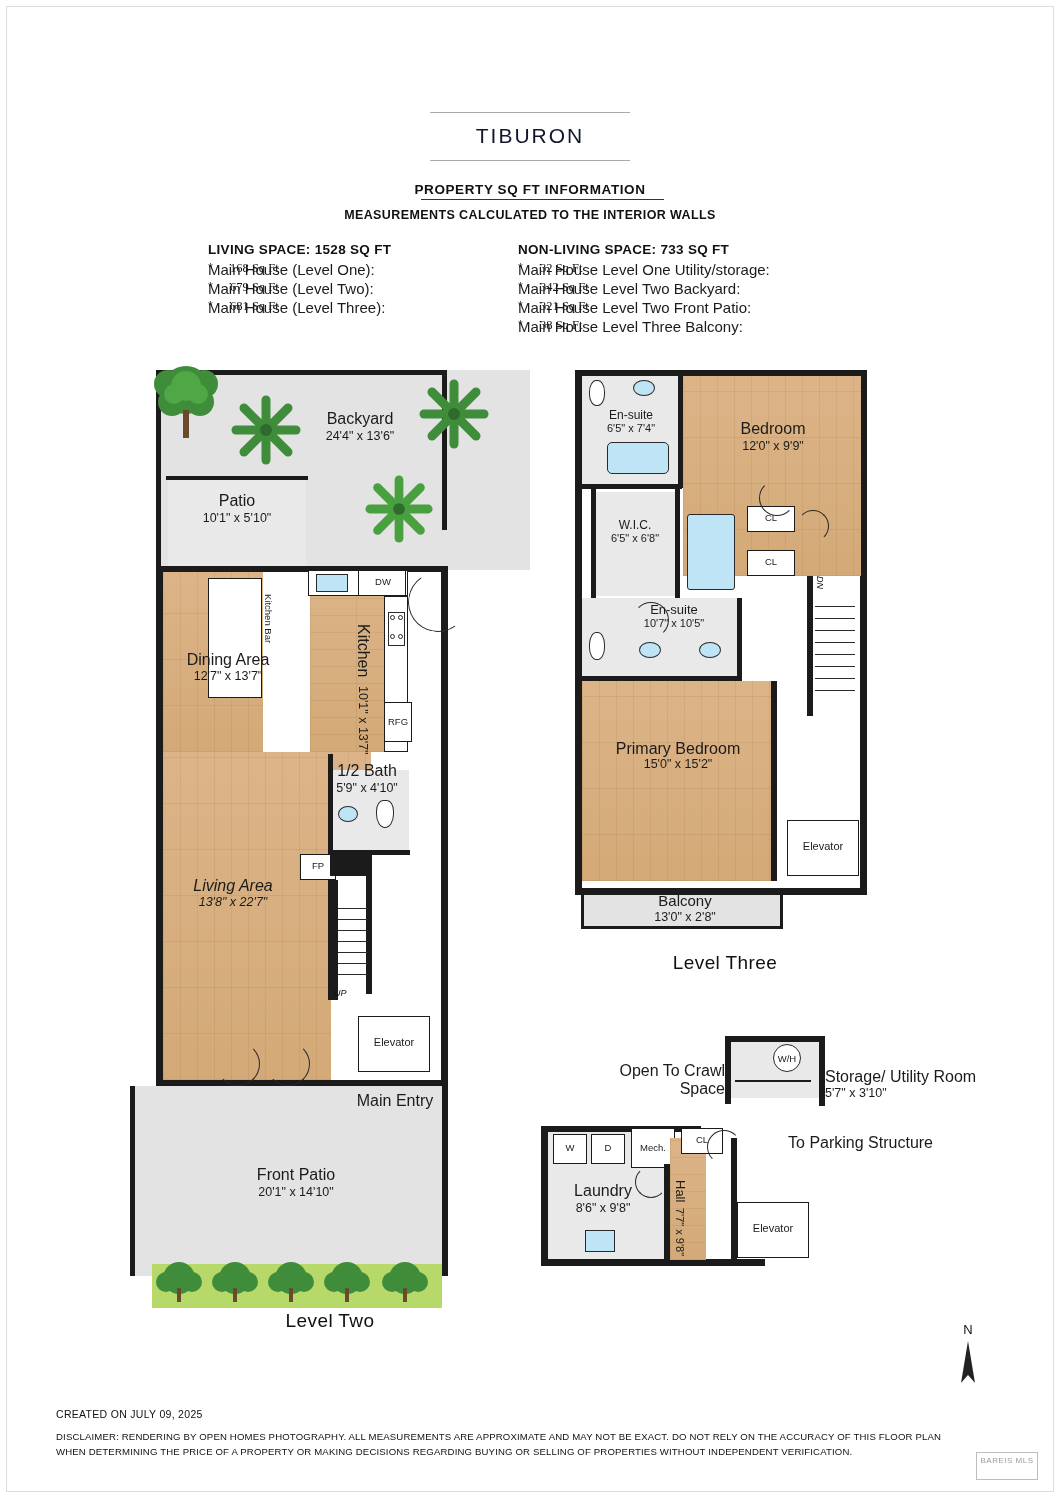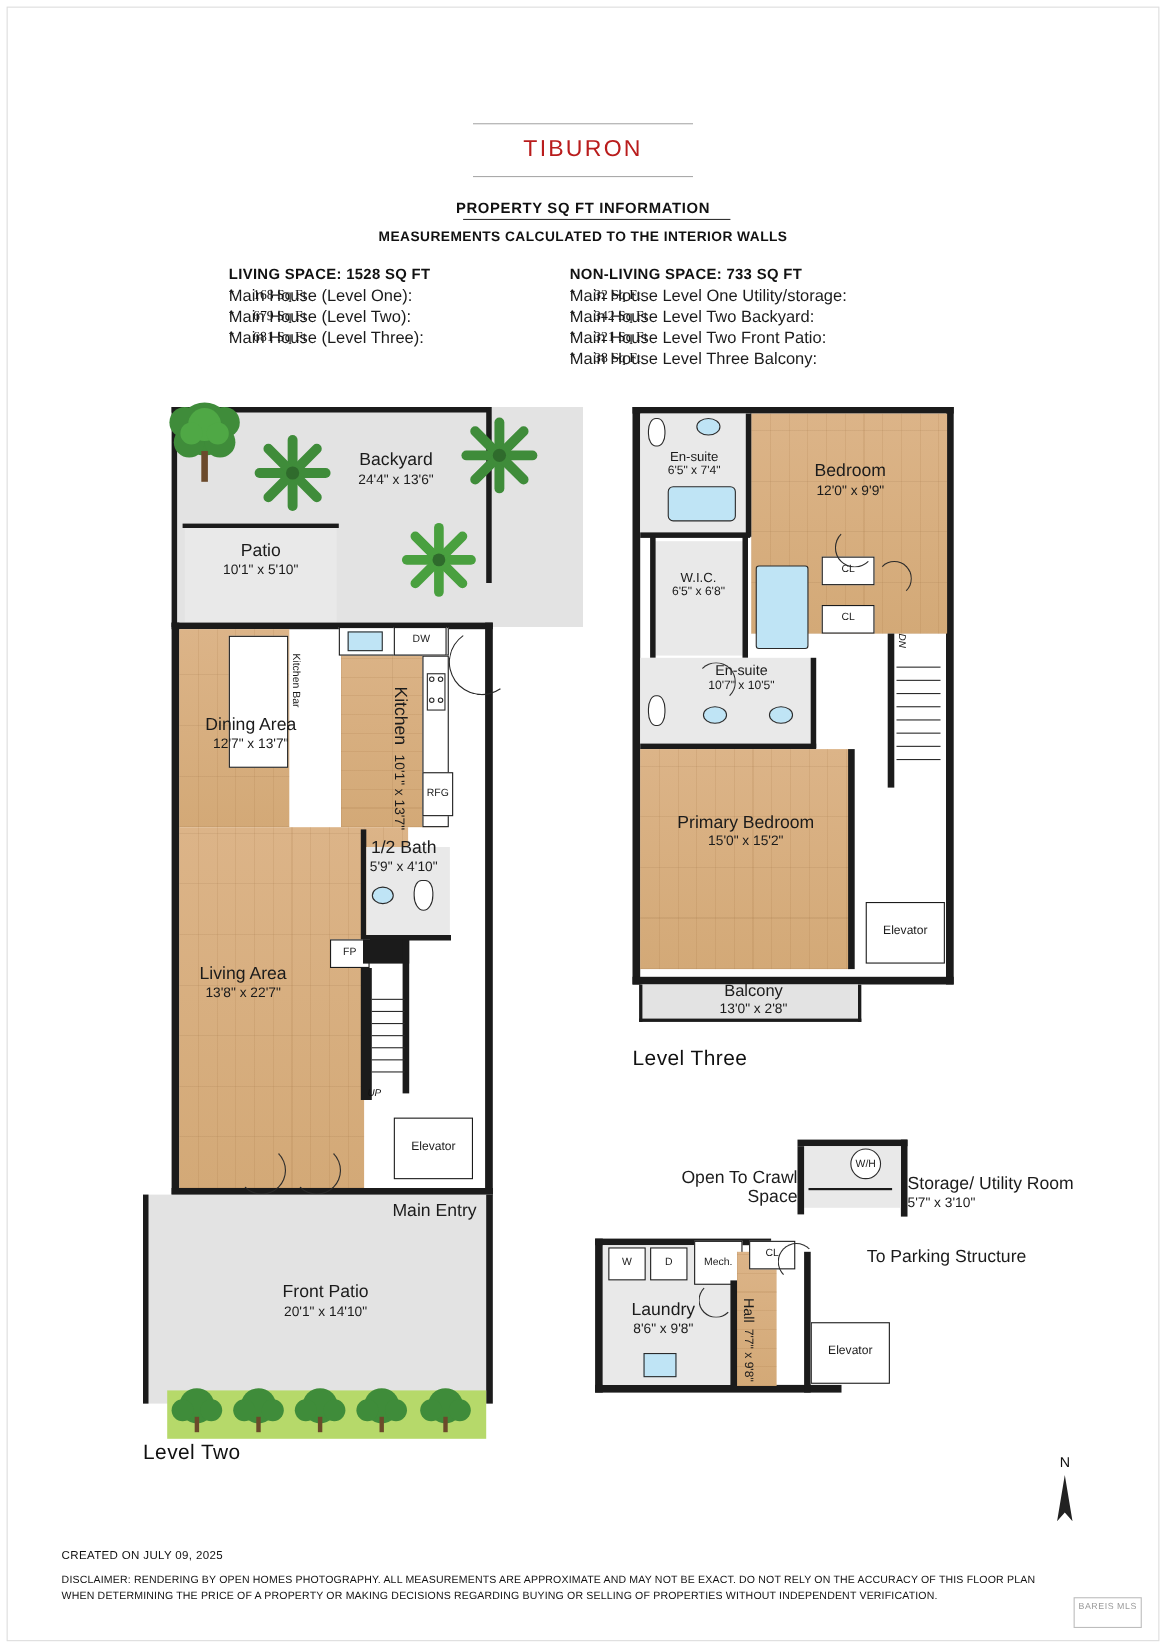--- a/index.html
+++ b/index.html
@@ -11,21 +11,21 @@
   }
   .page { position:absolute; inset:0; }
 
   
   .title {
     position:absolute; left:0; right:0; top:72px; text-align:center;
     font-size:28px; font-weight:bold; letter-spacing:2px;
   }
   .subtitle {
     position:absolute; left:0; right:0; top:124px; text-align:center;
-    font-size:21px; letter-spacing:2px; color:#b91c1c;
+    font-size:21px; letter-spacing:2px; color:#0f172a;
   }
   .rule {
     position:absolute; left:430px; width:200px; height:1px; background:#aaa;
   }
   .rule.r1 { top:112px; }
   .rule.r2 { top:160px; }
 
   .sqft-head {
     position:absolute; left:0; right:0; top:182px; text-align:center;
     font-size:13.5px; font-weight:bold; letter-spacing:0.6px;
@@ -70,21 +70,21 @@
   .lbl {
     position:absolute; text-align:center; font-size:15px; line-height:1.18;
     color:#1b1b1b;
   }
   .lbl.small { font-size:11px; }
   .lbl.tiny { font-size:9.5px; }
   .lbl .nm { font-size:16px; }
   .lbl .dm { font-size:12.5px; }
   .vert { writing-mode:vertical-rl; text-orientation:mixed; }
   .levelname {
-    position:absolute; font-size:19px; text-align:left; letter-spacing:0.4px;
+    position:absolute; font-size:19px; text-align:center; letter-spacing:0.4px;
   }
   .fixt { position:absolute; border:1.4px solid #2a2a2a; background:#fff; }
   .fixt.round { border-radius:50%; }
   .tub { position:absolute; border:1.6px solid #2a2a2a; background:#bfe4f5; }
   .shower { position:absolute; border:1.6px solid #2a2a2a; background:#bfe4f5; }
   .sinkbowl { position:absolute; border:1.3px solid #2a2a2a; background:#bfe4f5; border-radius:50%; }
   .box { position:absolute; border:1.6px solid #1b1b1b; background:#fff; }
   .stairs { position:absolute; }
   .stairs div { position:absolute; background:#2a2a2a; height:1.2px; left:0; right:0; }
   .grass { position:absolute; background:#b6d96a; }
@@ -309,21 +309,21 @@
       <div style="top:0"></div>
         <div style="top:11px"></div>
         <div style="top:22px"></div>
       <div style="top:33px"></div>
         <div style="top:44px"></div>
         <div style="top:55px"></div>
         <div style="top:66px"></div>
     </div>
     <div class="arrow-lbl" style="left:204px; top:622px;">UP</div>
 
-    <div class="lbl" style="left:16px; top:512px; width:150px;">
+    <div class="lbl" style="left:28px; top:512px; width:150px;font-style:italic;">
       <div class="nm" style="line-height:1.05;">Living Area</div>
       <div class="dm">13'8" x 22'7"</div>
     </div>
 
     <div class="box" style="left:228px; top:650px; width:72px; height:56px;"></div>
     <div class="lbl small" style="left:228px; top:670px; width:72px;">Elevator</div>
 
     <div class="swing-door" style="left:278px; top:206px; width:60px; height:60px; transform:rotate(10deg);"></div>
     <div class="swing-door" style="left:86px; top:676px; width:44px; height:44px; transform:rotate(-90deg);"></div>
     <div class="swing-door" style="left:136px; top:676px; width:44px; height:44px; transform:rotate(-90deg);"></div>

